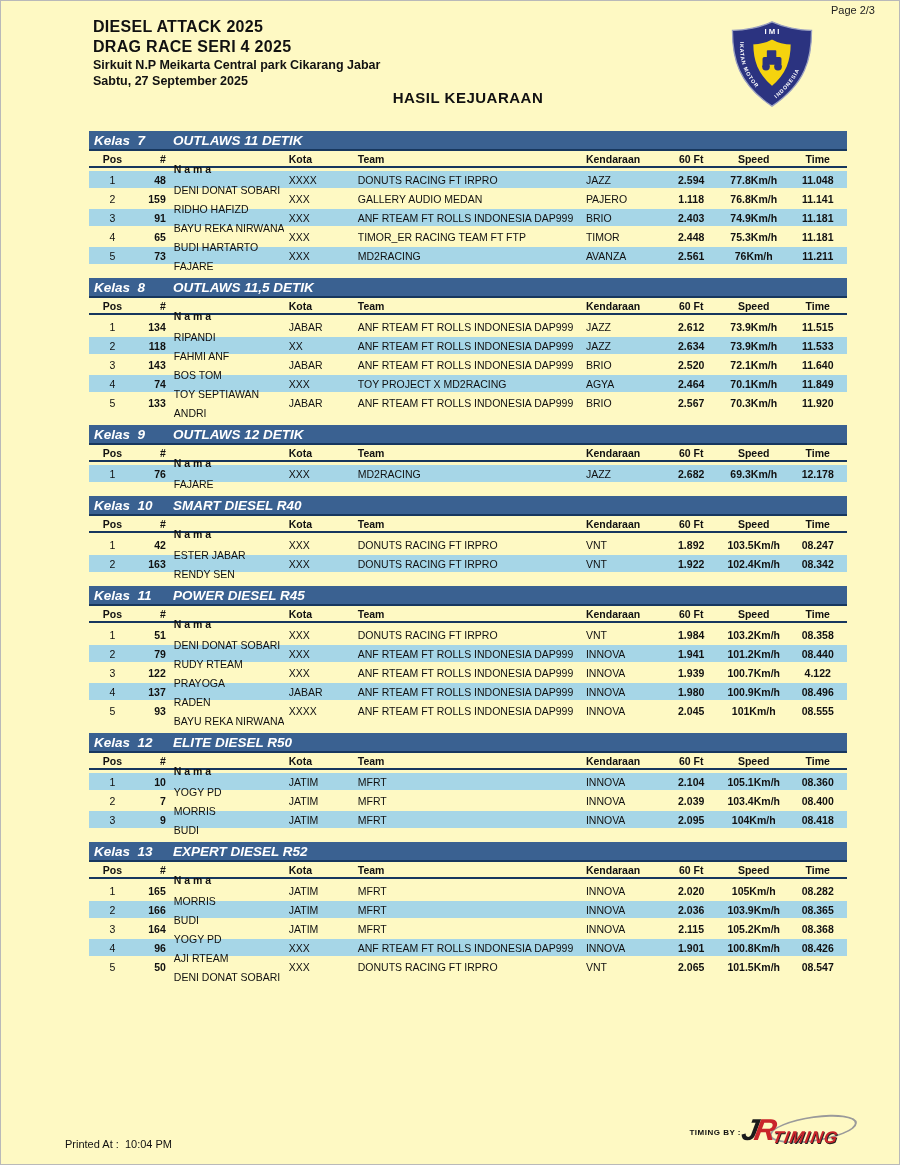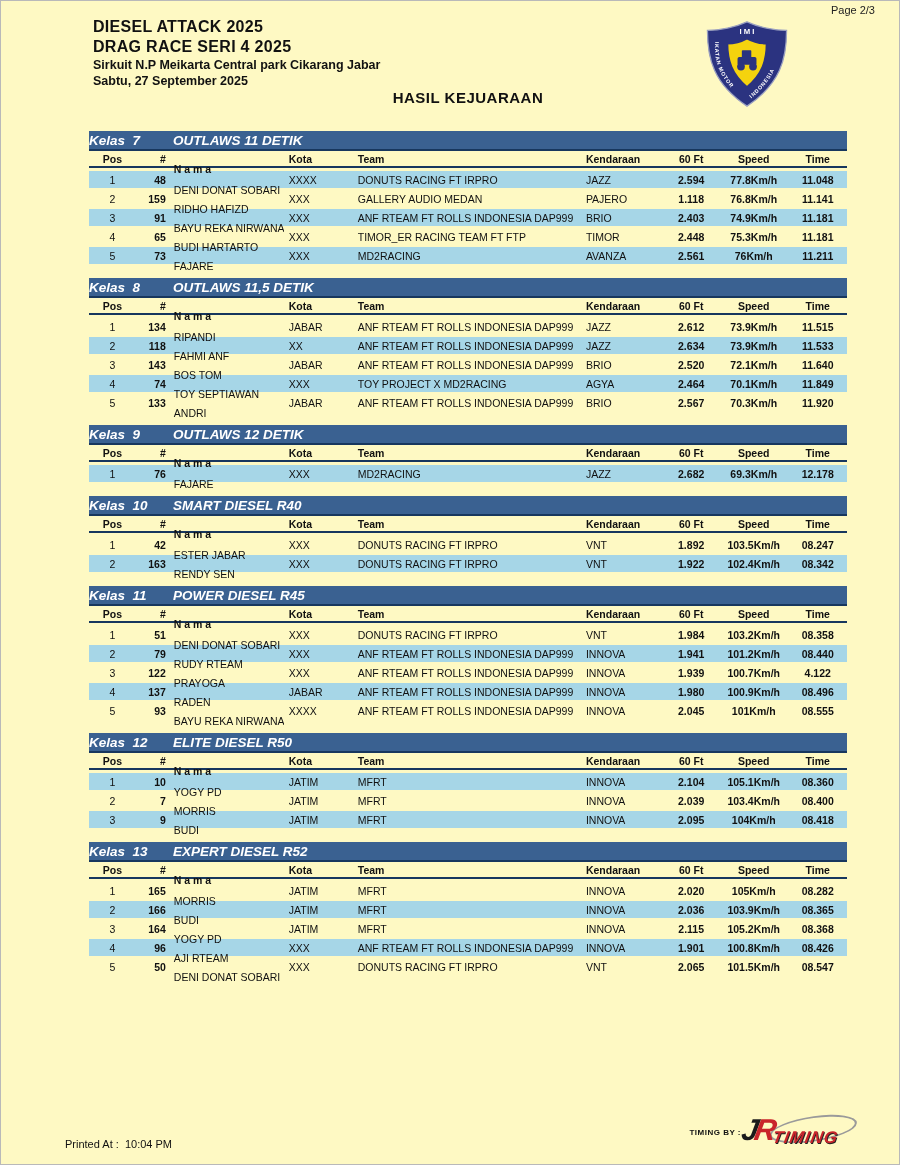--- a/index.html
+++ b/index.html
@@ -10,33 +10,33 @@
   html,body{margin:0;padding:0;background:#e9e9e9;}
   .page{
     position:relative;width:900px;height:1165px;margin:0 auto;background:#fef9c3;
     border:1px solid #b9b9b9;
     font-family:"Liberation Sans","DejaVu Sans",sans-serif;color:#111;overflow:hidden;
   }
   .page-label{position:absolute;top:3px;right:24px;font-size:11px;color:#222;}
   .doc-header{position:absolute;top:16px;left:92px;}
   .doc-header .t1,.doc-header .t2{font-size:16px;font-weight:bold;letter-spacing:.3px;line-height:20px;}
   .doc-header .t3,.doc-header .t4{font-size:12.5px;font-weight:bold;line-height:16px;}
-  .imi-logo{position:absolute;top:20px;left:702px;width:88px;height:86px;}
+  .imi-logo{position:absolute;top:20px;left:727px;width:88px;height:86px;}
   .main-heading{
     position:absolute;top:88px;left:88px;width:758px;text-align:center;
     font-size:15px;font-weight:bold;letter-spacing:.5px;
   }
   .tables{position:absolute;top:130px;left:88px;width:758px;}
   .class-table{margin-bottom:14px;}
   .class-bar{
     display:flex;align-items:center;height:20px;background:var(--bar);
     border-bottom:2px solid var(--bar-border);
     color:#fff;font-weight:bold;font-style:italic;font-size:13.5px;
   }
-  .class-bar .kelas{width:84px;white-space:pre;}
+  .class-bar .kelas{width:84px;padding-left:5px;white-space:pre;}
   .cols{
     display:flex;align-items:center;height:17px;border-bottom:2px solid var(--bar-border);
     font-weight:bold;font-size:10.5px;
   }
   .rows{padding-top:3px;}
   .row{display:flex;align-items:center;height:17px;margin-bottom:2px;font-size:10.5px;}
   .row.shaded{background:var(--hl);}
   .c-pos{width:6.2%;text-align:center;}
   .c-num{width:4.2%;text-align:right;font-weight:bold;padding-right:2px;}
   .c-nama{width:15.3%;padding-left:6px;white-space:nowrap;overflow:hidden;margin-top:20px;}

